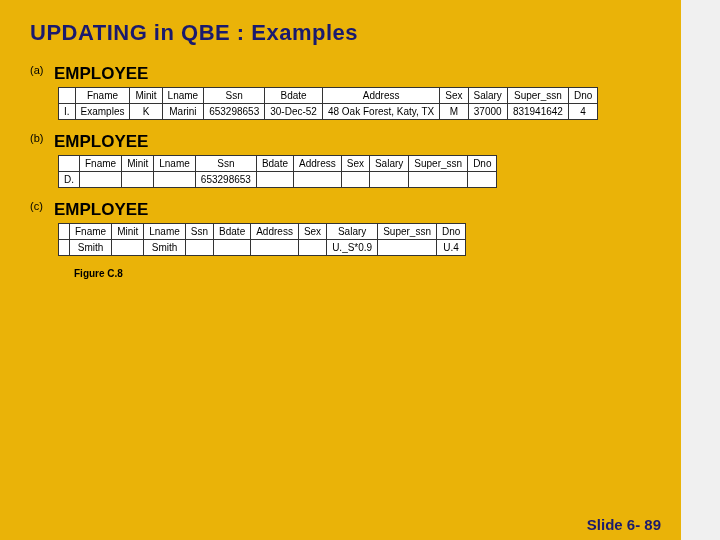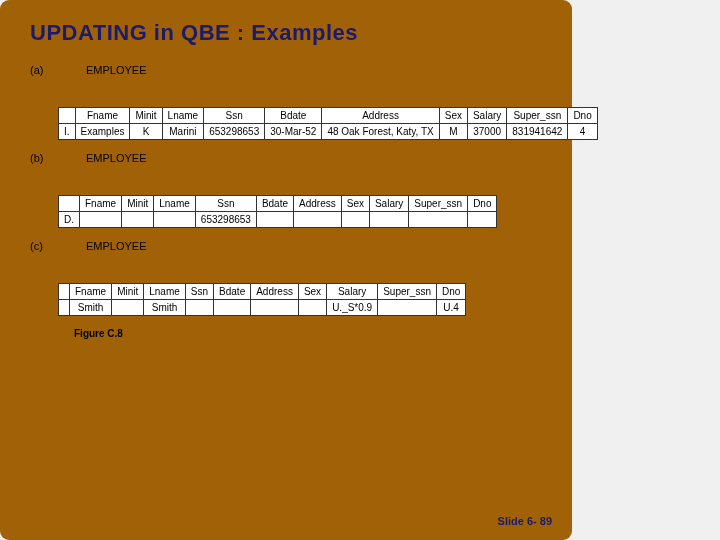--- a/index.html
+++ b/index.html
@@ -5,50 +5,47 @@
     * { margin: 0; padding: 0; box-sizing: border-box; }
     body {
       width: 720px;
       height: 540px;
       background: #f0f0f0;
       font-family: Arial, sans-serif;
       overflow: hidden;
       position: relative;
     }
     .page {
-      width: 572px;
+      width: 681px;
       height: 540px;
-      background: #a16207;
+      background: #eab308;
       padding: 20px 30px;
       position: relative;
-      border-radius: 9px;
     }
     .title {
       font-size: 22px;
       font-weight: bold;
       color: #1a1a6e;
       margin-bottom: 18px;
       letter-spacing: 0.5px;
     }
     .section-letter {
       font-size: 11px;
       min-width: 20px;
     }
     .section-title {
-      font-size: 11px;
-      font-weight: normal;
-      margin-left: 32px;
+      font-size: 17px;
+      font-weight: bold;
     }
     .table-wrapper {
       margin-left: 28px;
     }
     table {
       border-collapse: collapse;
       font-size: 10px;
-      margin-top: 28px;
     }
     table th {
       border: 1px solid #333;
       padding: 2px 5px;
       background: #fff;
       font-weight: normal;
       text-align: center;
       white-space: nowrap;
     }
     table td {
@@ -61,23 +58,23 @@
     .figure-caption {
       margin-top: 10px;
       font-size: 10px;
     }
     .figure-caption-title {
       font-weight: bold;
       padding-left: 44px;
     }
     .slide-number {
       position: absolute;
-      bottom: 13px;
+      bottom: 7px;
       right: 20px;
-      font-size: 11px;
+      font-size: 15px;
       color: #1a1a6e;
       font-weight: bold;
     }
     .section-block {
       display: flex;
       flex-direction: column;
       margin-bottom: 12px;
     }
     .section-header {
       display: flex;
@@ -114,21 +111,21 @@
             <th>Dno</th>
           </tr>
         </thead>
         <tbody>
           <tr>
             <td>I.</td>
             <td>Examples</td>
             <td>K</td>
             <td>Marini</td>
             <td>653298653</td>
-            <td>30-Mar-52</td>
+            <td>30-Dec-52</td>
             <td>48 Oak Forest, Katy, TX</td>
             <td>M</td>
             <td>37000</td>
             <td>831941642</td>
             <td>4</td>
           </tr>
         </tbody>
       </table>
     </div>
   </div>

